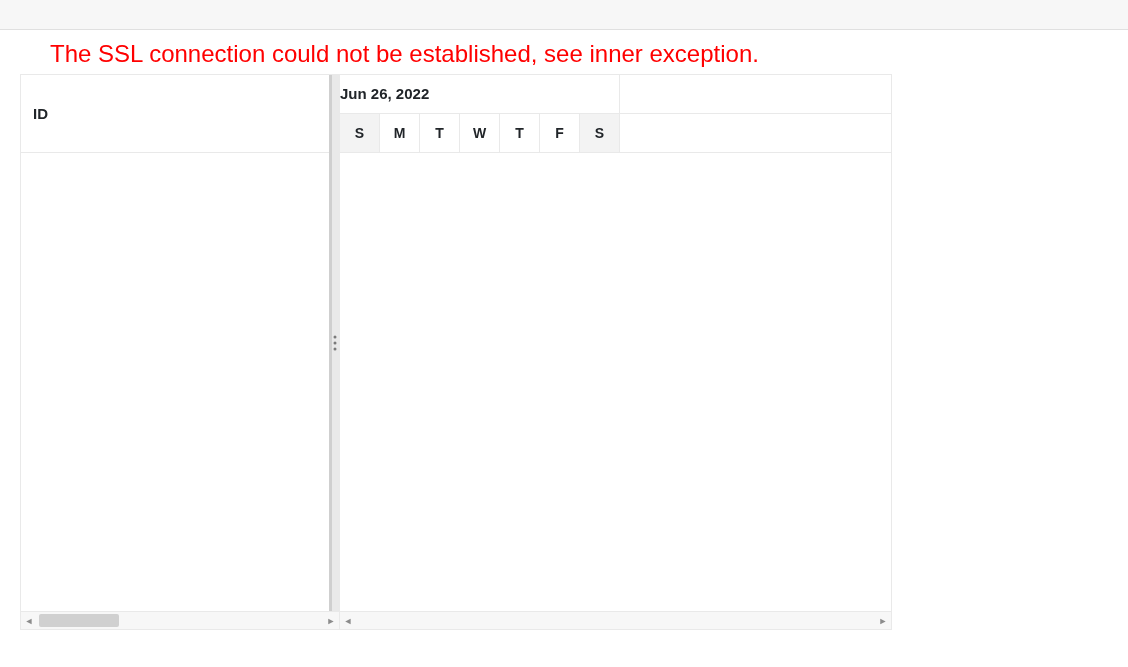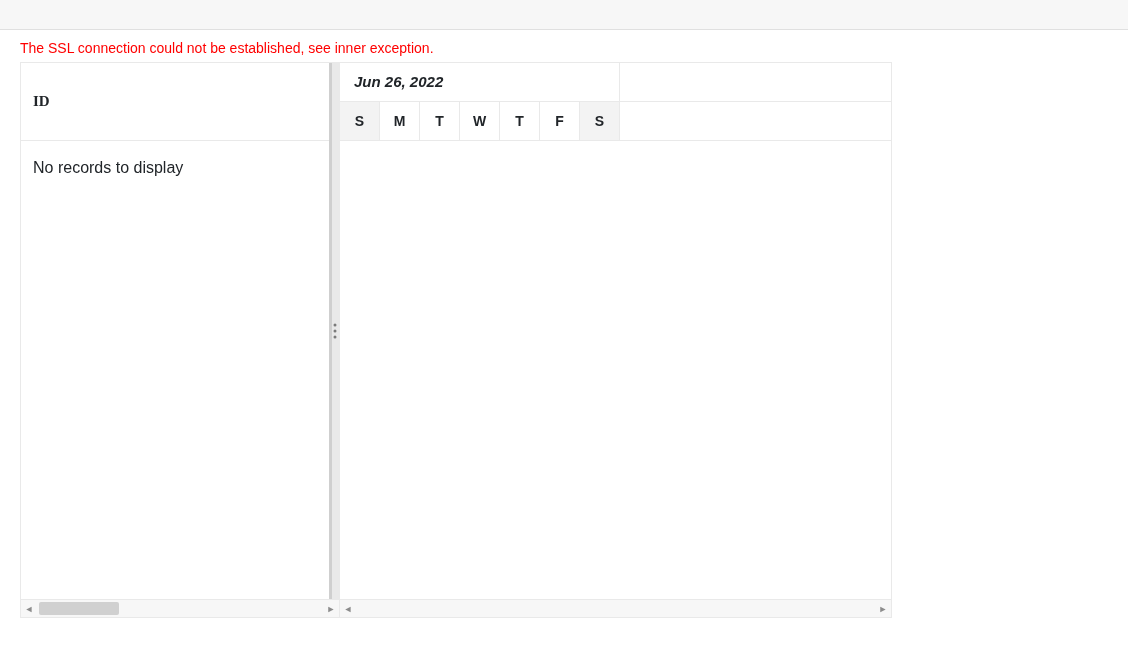--- a/index.html
+++ b/index.html
@@ -13,23 +13,24 @@
   }
 
   .topband {
     height: 30px;
     background: #f7f7f7;
     border-bottom: 1px solid #e0e0e0;
   }
 
   .error-msg {
     color: #ff0000;
-    font-size: 14px;
+    font-size: 24px;
     padding: 10px 20px 6px 20px;
     font-weight: 400;
+    margin-left: 30px;
   }
 
   .gantt-wrapper {
     margin: 0px 20px 20px 20px;
     width: 872px;
     border: 1px solid #e9e9e9;
     display: flex;
     flex-direction: column;
   }
 
@@ -55,21 +56,21 @@
     align-items: center;
   }
   .lh-cell {
     font-weight: 700;
     font-size: 15px;
     padding: 0 12px;
     display: flex;
     align-items: center;
     height: 100%;
   }
-  .lh-id   { width: 128px; font-family: Liberation Serif, serif; }
+  .lh-id   { width: 128px; }
   .lh-name { flex: 1; }
 
   .left-content {
     flex: 1;
     position: relative;
     overflow: hidden;
   }
   .empty-text {
     font-size: 16px;
     color: #212529;
@@ -122,27 +123,25 @@
   }
   .timeline-top {
     height: 39px;
     display: flex;
     align-items: center;
     border-bottom: 1px solid #e9e9e9;
   }
   .timeline-top-cell {
     font-weight: 700;
     font-size: 15px;
-    padding-left: 14px;
     width: 280px; 
     border-right: 1px solid #e9e9e9;
     height: 100%;
     display: flex;
     align-items: center;
-    font-style: italic;
   }
   .timeline-bot {
     height: 39px;
     display: flex;
   }
   .day-cell {
     width: 40px;
     border-right: 1px solid #e9e9e9;
     display: flex;
     align-items: center;
@@ -203,23 +202,20 @@
 
 <div class="error-msg">The SSL connection could not be established, see inner exception.</div>
 
 <div class="gantt-wrapper">
 
   <div class="gantt-body">
 
     <div class="left-pane">
       <div class="left-header">
         <div class="lh-cell lh-id">ID</div>
-      </div>
-      <div class="left-content">
-        <div class="empty-text">No records to display</div>
       </div>
     </div>
 
     <div class="splitter">
       <div class="splitter-dots">
         <span></span>
           <span></span>
           <span></span>
       </div>
     </div>

